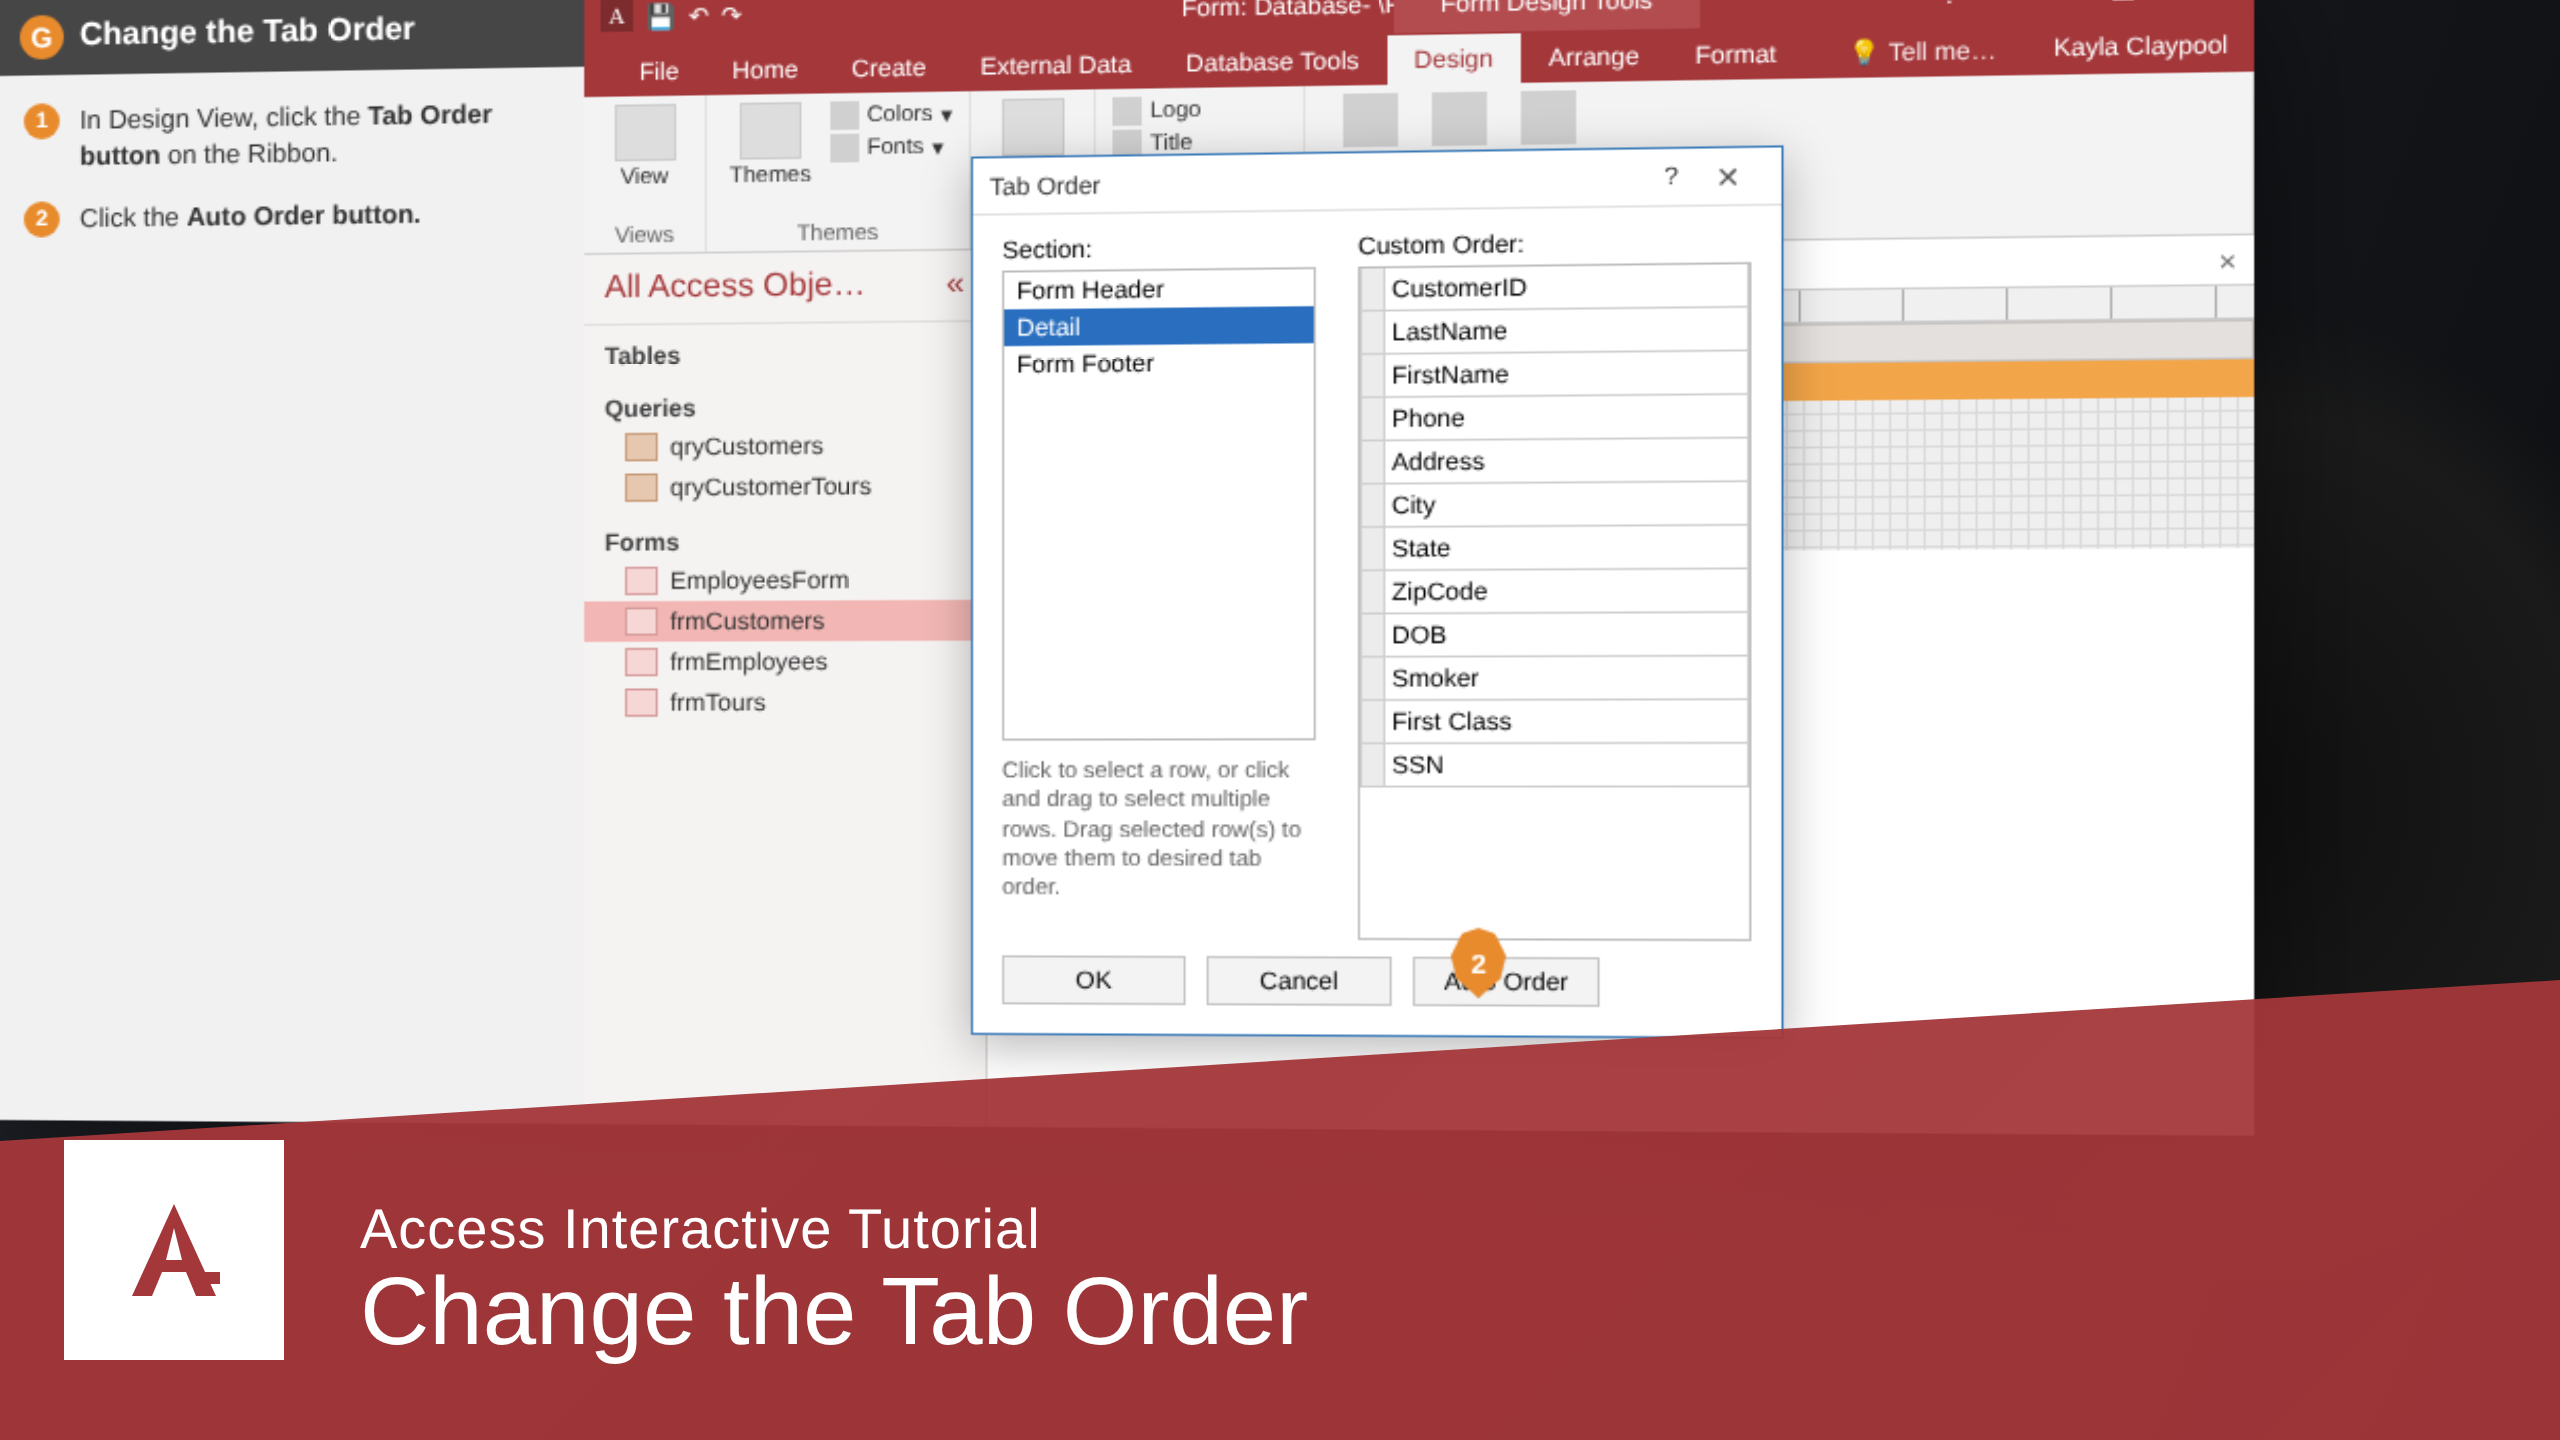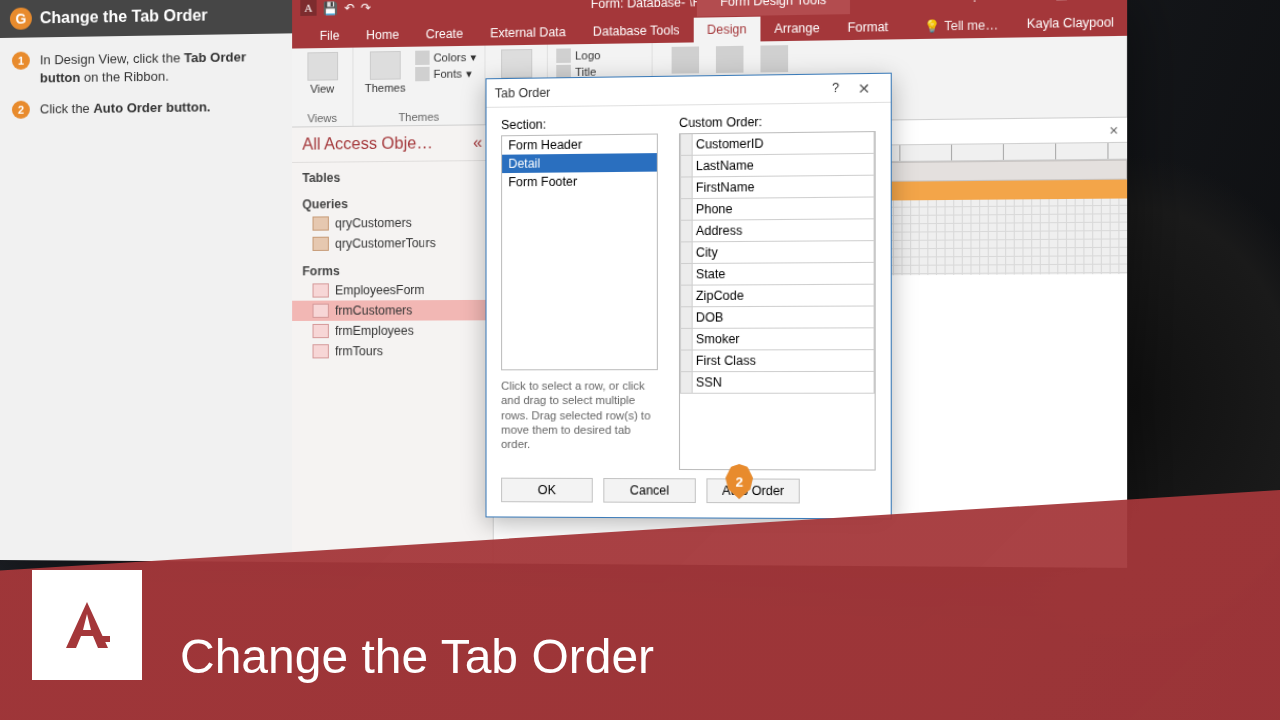--- a/index.html
+++ b/index.html
@@ -464,15 +464,16 @@
 <div class="banner">
   <div class="square">
     <div class="a-logo">
       <svg viewBox="0 0 58 58" width="58" height="58">
         <path d="M29 6 L50 52 L40 52 L35 40 L23 40 L18 52 L8 52 Z M29 18 L25 34 L33 34 Z" fill="#a4373a"></path>
         <rect x="38" y="40" width="14" height="6" fill="#a4373a"></rect>
       </svg>
     </div>
   </div>
   <div class="txt">
+    <div class="sub">Access Interactive Tutorial</div>
     <div class="main">Change the Tab Order</div>
   </div>
 </div>
 
 </body></html>

